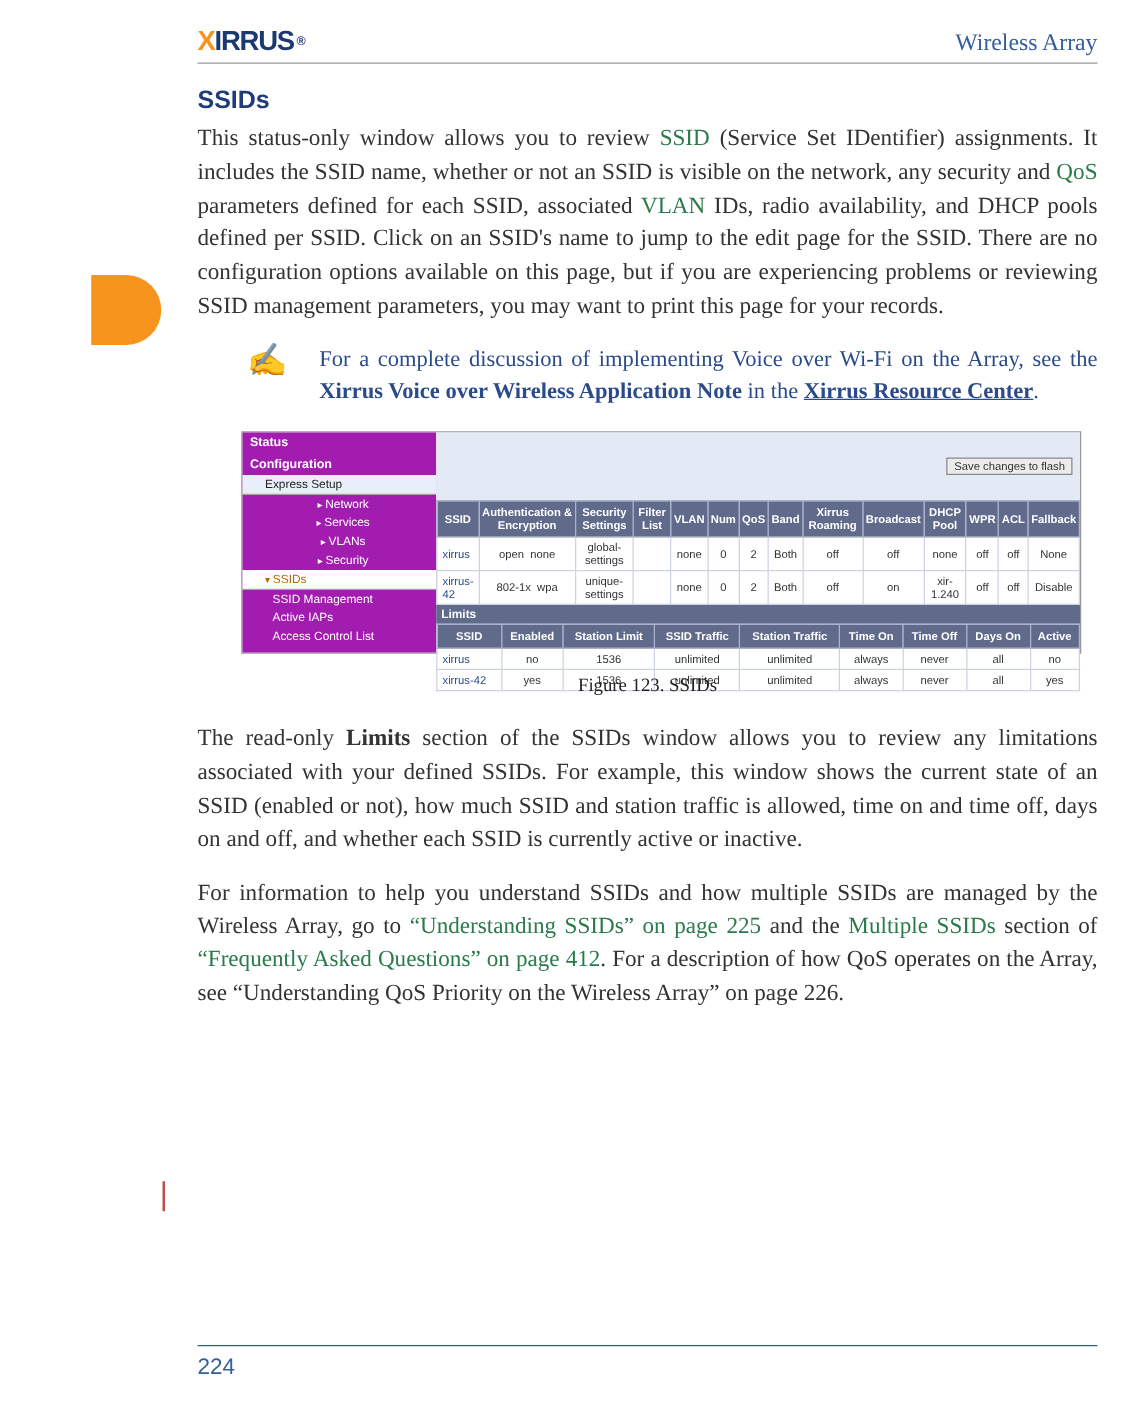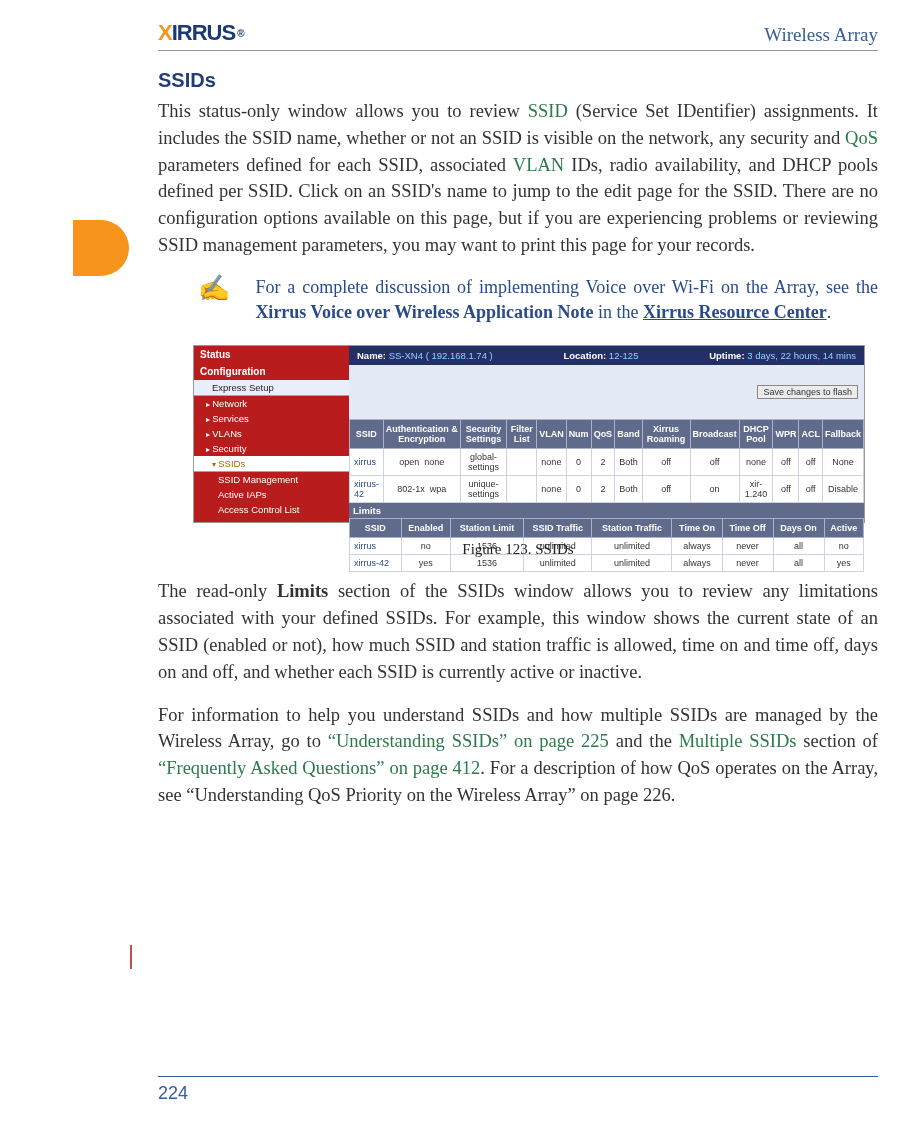--- a/index.html
+++ b/index.html
@@ -86,38 +86,39 @@
     font-size: 9.5px;
     border: 1px solid #999;
     background: #fff;
   }
   .fig-top {
     display:flex;
     height: 176px;
   }
   .fig-side {
     width: 155px;
-    background: #b91c1c;
+    background: #a21caf;
     color: #fff;
     padding: 0;
     flex-shrink:0;
   }
   .fig-side .sec-hdr { padding: 3px 6px; font-weight: bold; font-size: 10px;}
   .sub {
     background: #e8effa;
     color: #222;
     padding: 2px 6px 2px 18px;
     border-bottom: 1px solid #a3a3a3;
     font-size:9.5px;
   }
   .sub.sel { background:#fff; }
   .nav-item {
     color:#fff;
     padding: 2px 6px 2px 12px;
     font-size:9.5px;
+    text-align:center;
   }
   .nav-item::before { content:"▸ "; font-size:8px;}
   .nav-sub{
     color:#fff;
     padding: 2px 6px 2px 24px;
     font-size:9.5px;
   }
   .fig-main {
     flex: 1;
     display: flex;
@@ -251,25 +252,20 @@
         <div class="nav-item">Network</div>
         <div class="nav-item">Services</div>
         <div class="nav-item">VLANs</div>
         <div class="nav-item">Security</div>
         <div class="sub sel" style="color:#b36800;"><span style="font-size:8px;">▾ </span><span>SSIDs</span></div>
         <div class="nav-sub">SSID Management</div>
         <div class="nav-sub">Active IAPs</div>
         <div class="nav-sub">Access Control List</div>
      </div>
      <div class="fig-main">
-        <div class="status-bar">
-          <span><b>Name:</b> <span class="t">SS-XN4 ( 192.168.1.74 )</span></span>
-          <span><b>Location:</b> <span class="t">12-125</span></span>
-          <span><b>Uptime:</b> <span class="t">3 days, 22 hours, 14 mins</span></span>
-        </div>
         <div class="flashrow">
           <span class="flash-btn">Save changes to flash</span>
         </div>
         <table class="t1" id="t1">
               <tbody>
                 <tr>
                   <th>SSID</th>
                   <th>Authentication &amp; Encryption</th>
                   <th>Security Settings</th>
                   <th>Filter List</th>

